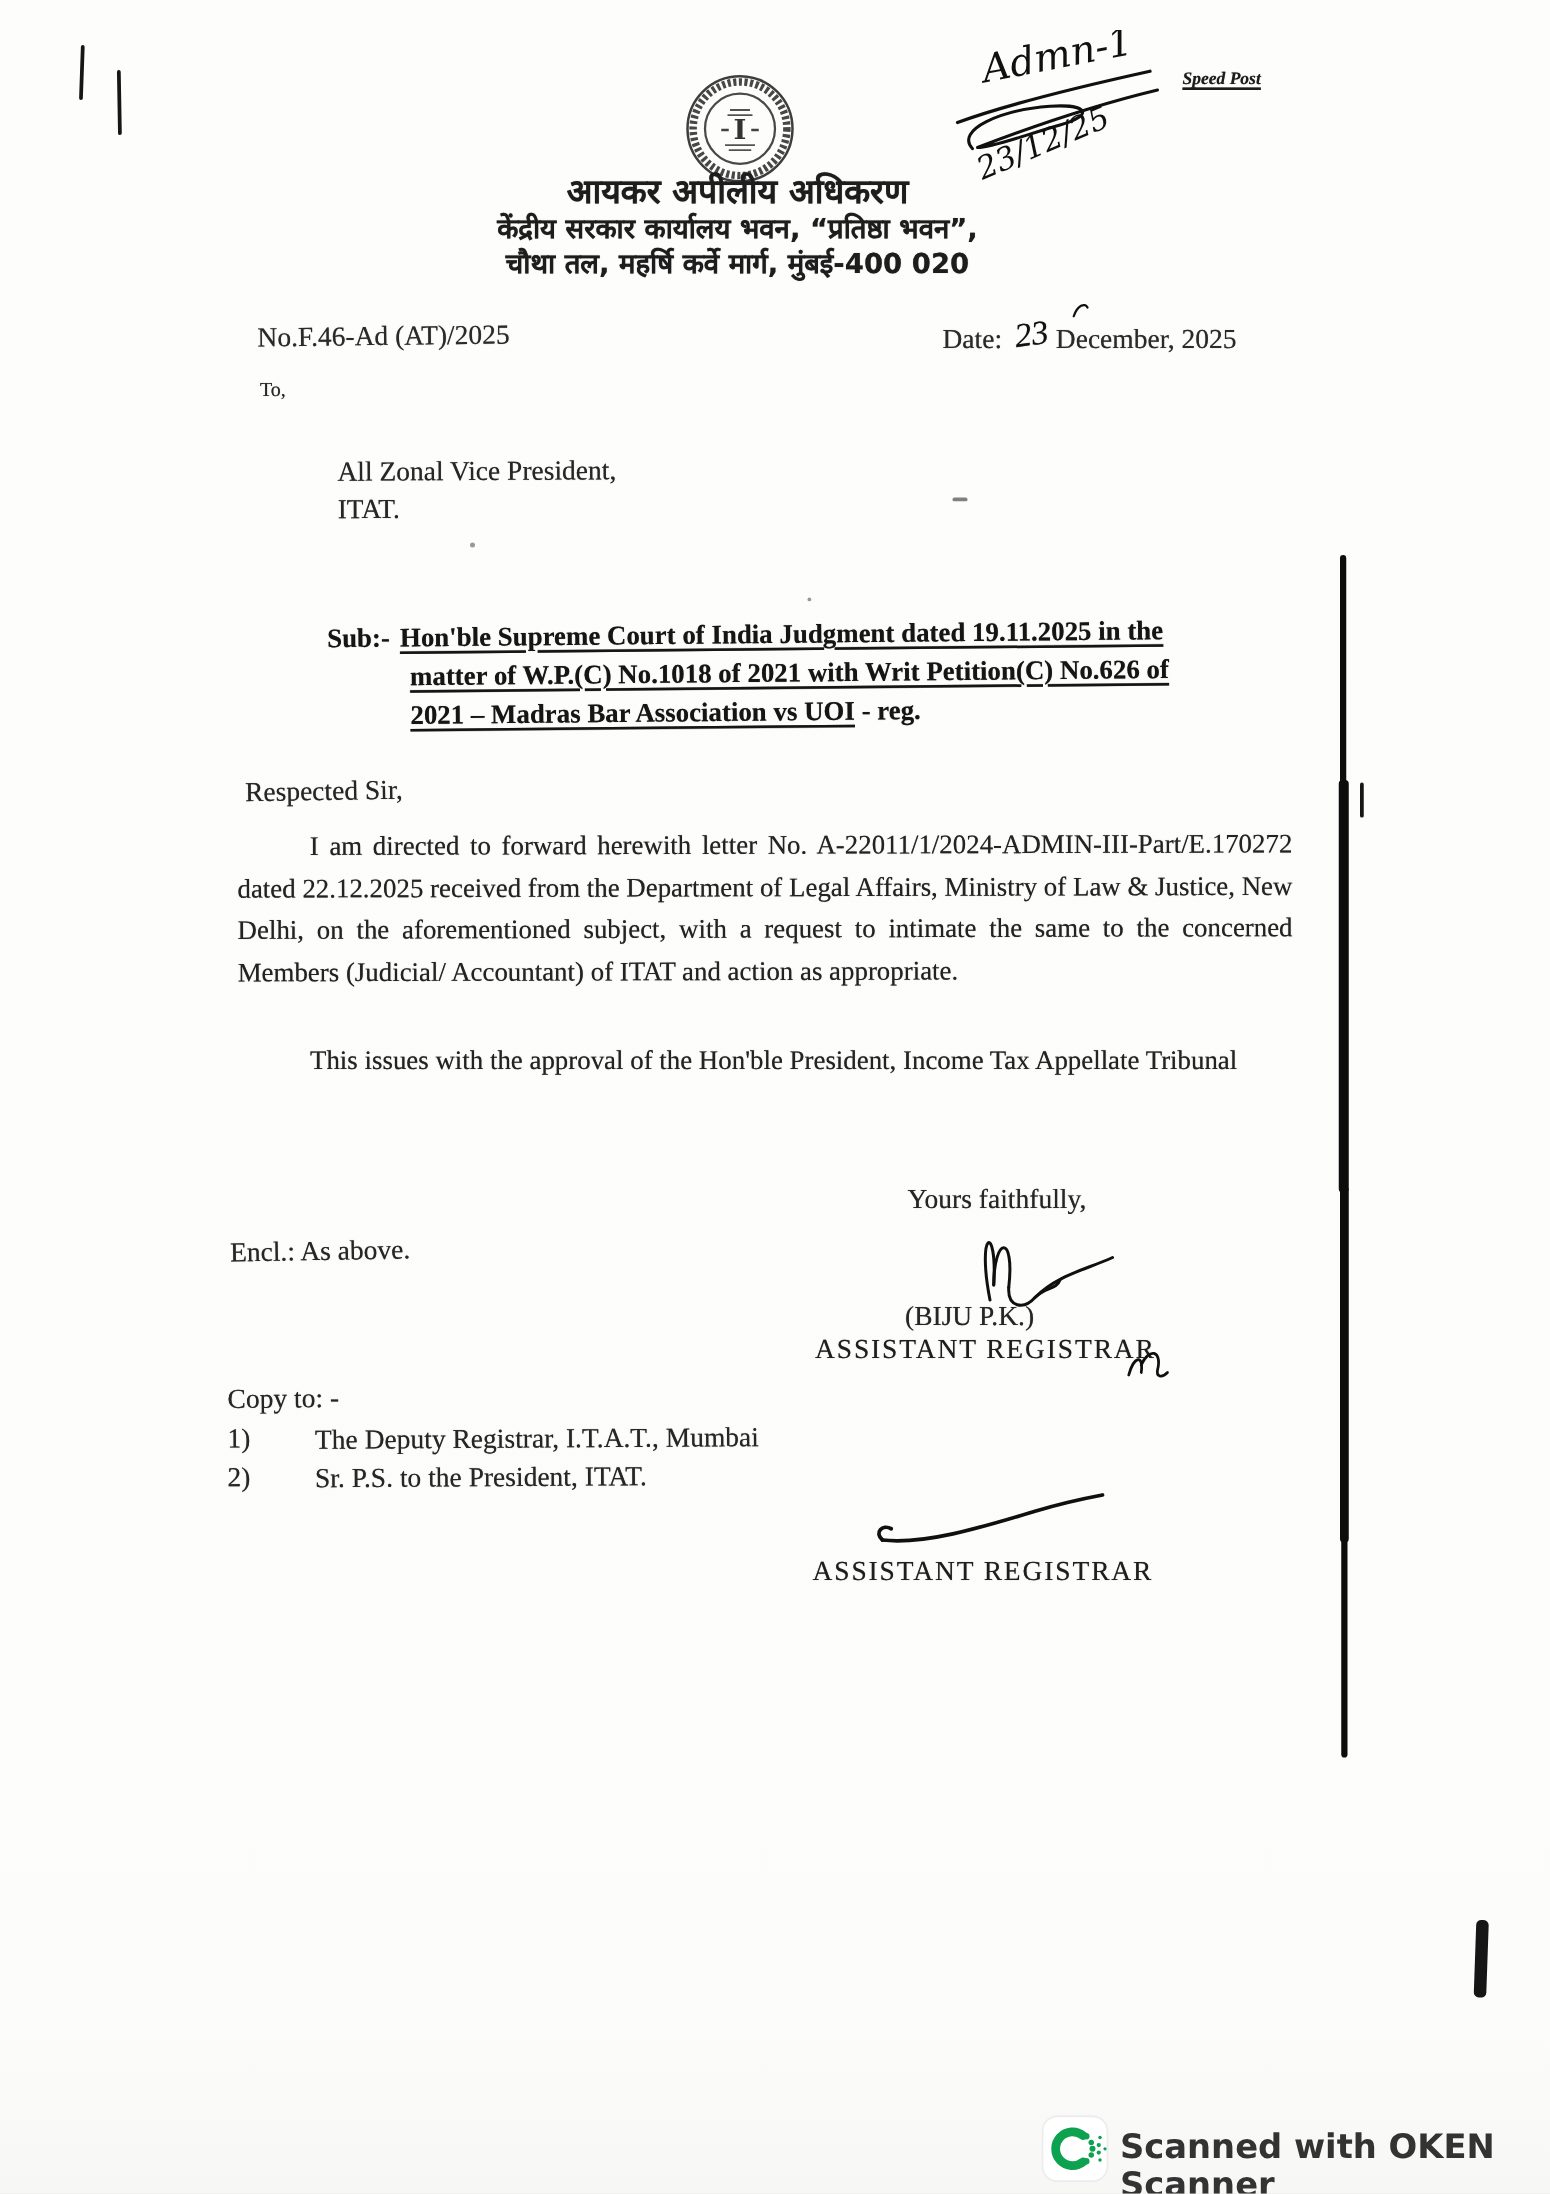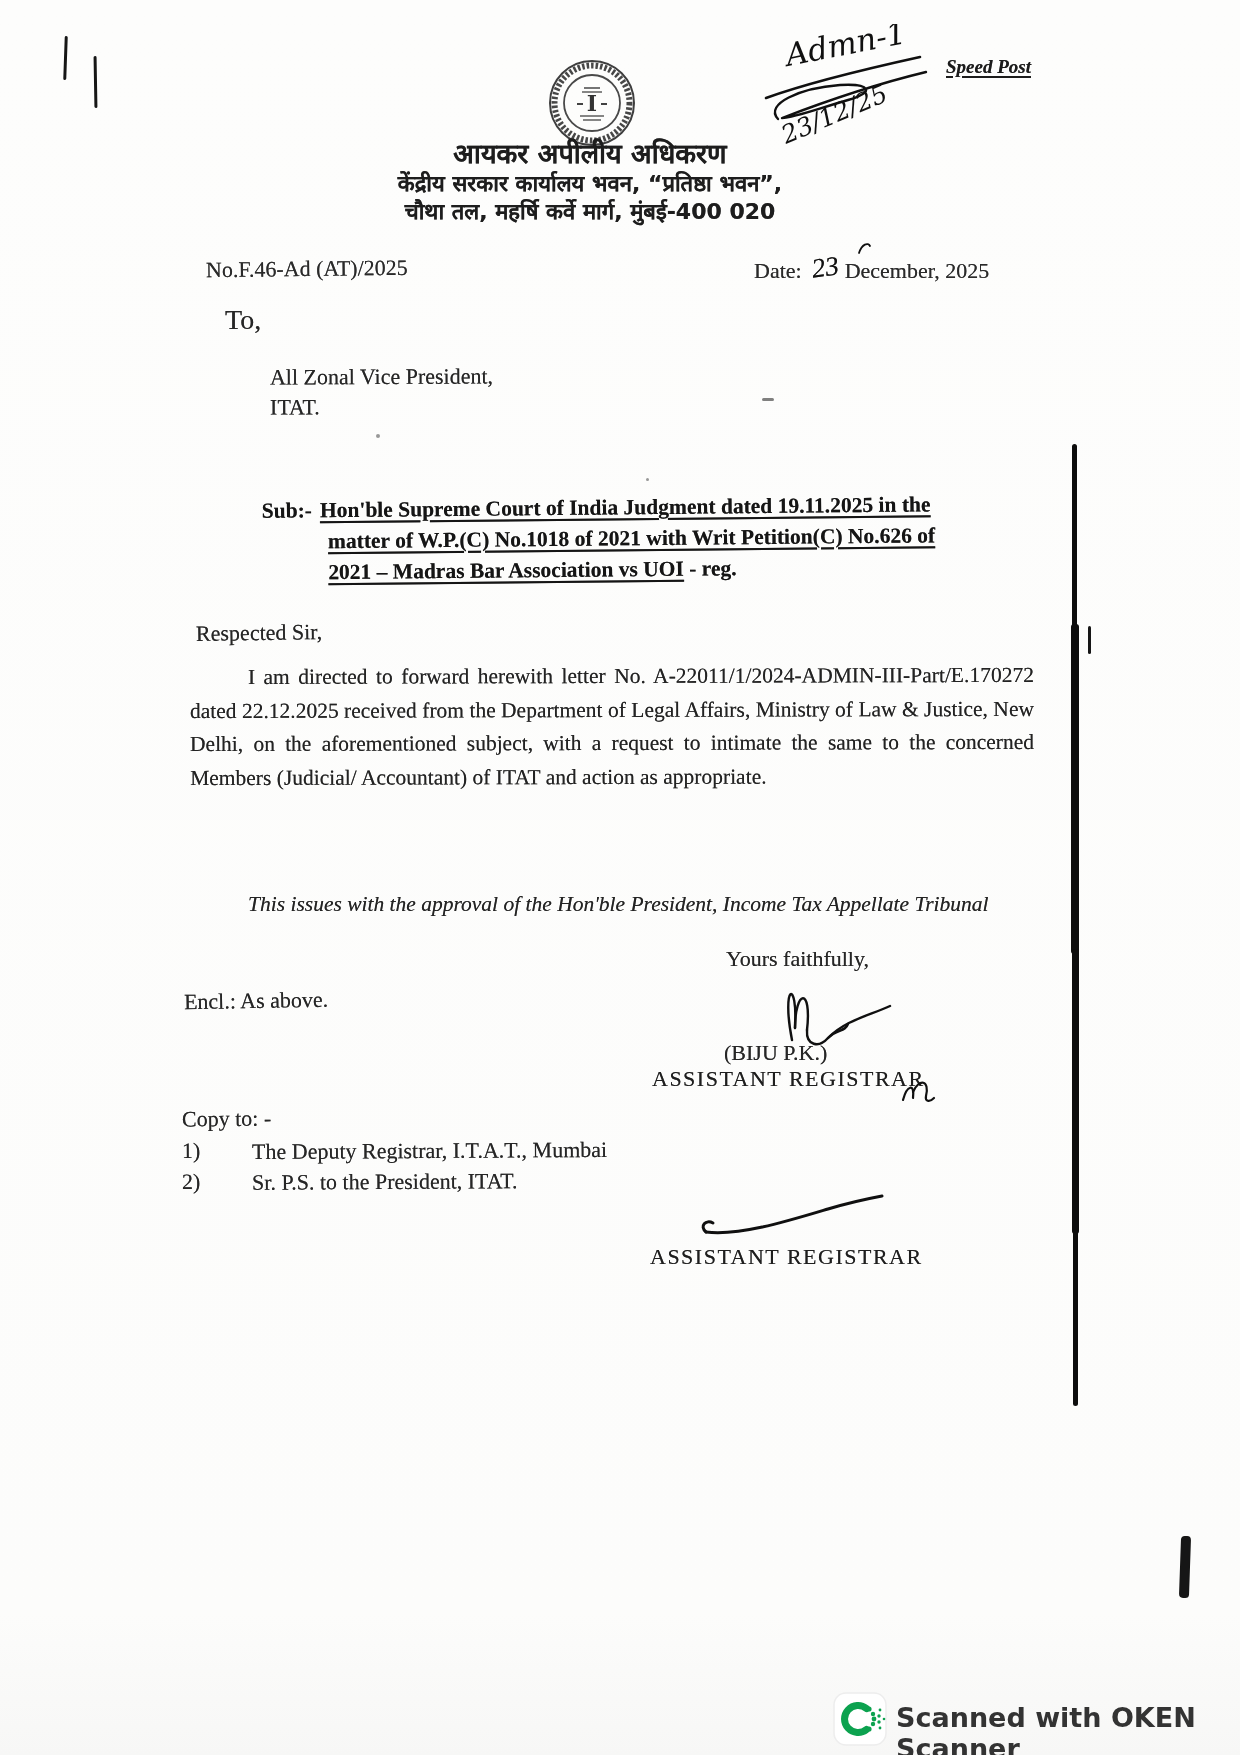--- a/index.html
+++ b/index.html
@@ -15,42 +15,42 @@
   .scan { text-shadow:0 0 0.6px rgba(25,25,25,.65); }
 
   
   .letterhead { left:240px; top:138px; width:700px; text-align:center;
     font-family:"DejaVu Sans","Liberation Sans",sans-serif; font-weight:700; color:#1d1d1d; }
   .lh1 { font-size:27px; line-height:32px; }
   .lh2 { font-size:22px; line-height:28px; }
   .lh4 { font-size:21px; line-height:28px; }
   .lh-gap { display:inline-block; width:34px; }
 
-  .speedpost { left:946px; top:56px; font-size:19px; font-weight:700; font-style:italic;
+  .speedpost { left:946px; top:56px; font-size:14px; font-weight:700; font-style:italic;
     text-decoration:underline; text-decoration-thickness:2px; text-underline-offset:3px; color:#1c1c1c; }
 
   .refrow { font-size:22px; color:#2a2a2a; }
   .ref { left:206px; top:256px; transform:rotate(-0.7deg); }
   .dategroup { left:754px; top:254px; }
   .date-day { display:inline-block; font-style:italic; font-size:27px; transform:rotate(-8deg) translateY(-2px); margin:0 6px 0 10px; color:#111; }
 
-  .to { left:208px; top:304px; font-size:28px;margin-left:17px; }
+  .to { left:208px; top:304px; font-size:16px; }
   .recipient { left:270px; top:362px; font-size:22px; line-height:30px; transform:rotate(-0.3deg); }
 
   .subject { left:262px; top:492px; width:790px; font-weight:700; font-size:21.5px;
     line-height:31px; color:#151515; transform:rotate(-0.55deg); }
   .subject .u { text-decoration:underline; text-decoration-thickness:2px; text-underline-offset:4px; }
   .subj-indent { padding-left:66px; }
   .subj-label { margin-right:8px; }
 
   .salutation { left:196px; top:620px; font-size:22px; transform:rotate(-0.9deg); }
 
   .para { font-size:21.5px; line-height:33.5px; text-align:justify; color:#232323; }
   .para1 { left:190px; top:660px; width:844px; text-indent:58px; transform:rotate(-0.15deg); }
-  .para2 { left:186px; top:888px; width:850px; text-indent:62px;font-style:italic; }
+  .para2 { left:186px; top:832px; width:850px; text-indent:62px; }
 
   .closing { left:710px; top:946px; font-size:22px;margin-left:16px; }
   .encl { left:184px; top:988px; font-size:22px; transform:rotate(-1deg); }
   .signatory-name { left:724px; top:1040px; font-size:22px; }
   .registrar { font-size:22px; letter-spacing:1.5px; color:#1e1e1e; }
   .ar1 { left:652px; top:1066px; }
   .ar2 { left:650px; top:1244px; }
 
   .copy-label { left:182px; top:1106px; font-size:22px; transform:rotate(-0.5deg); }
   .copy-row { font-size:22px; transform:rotate(-0.35deg); }

